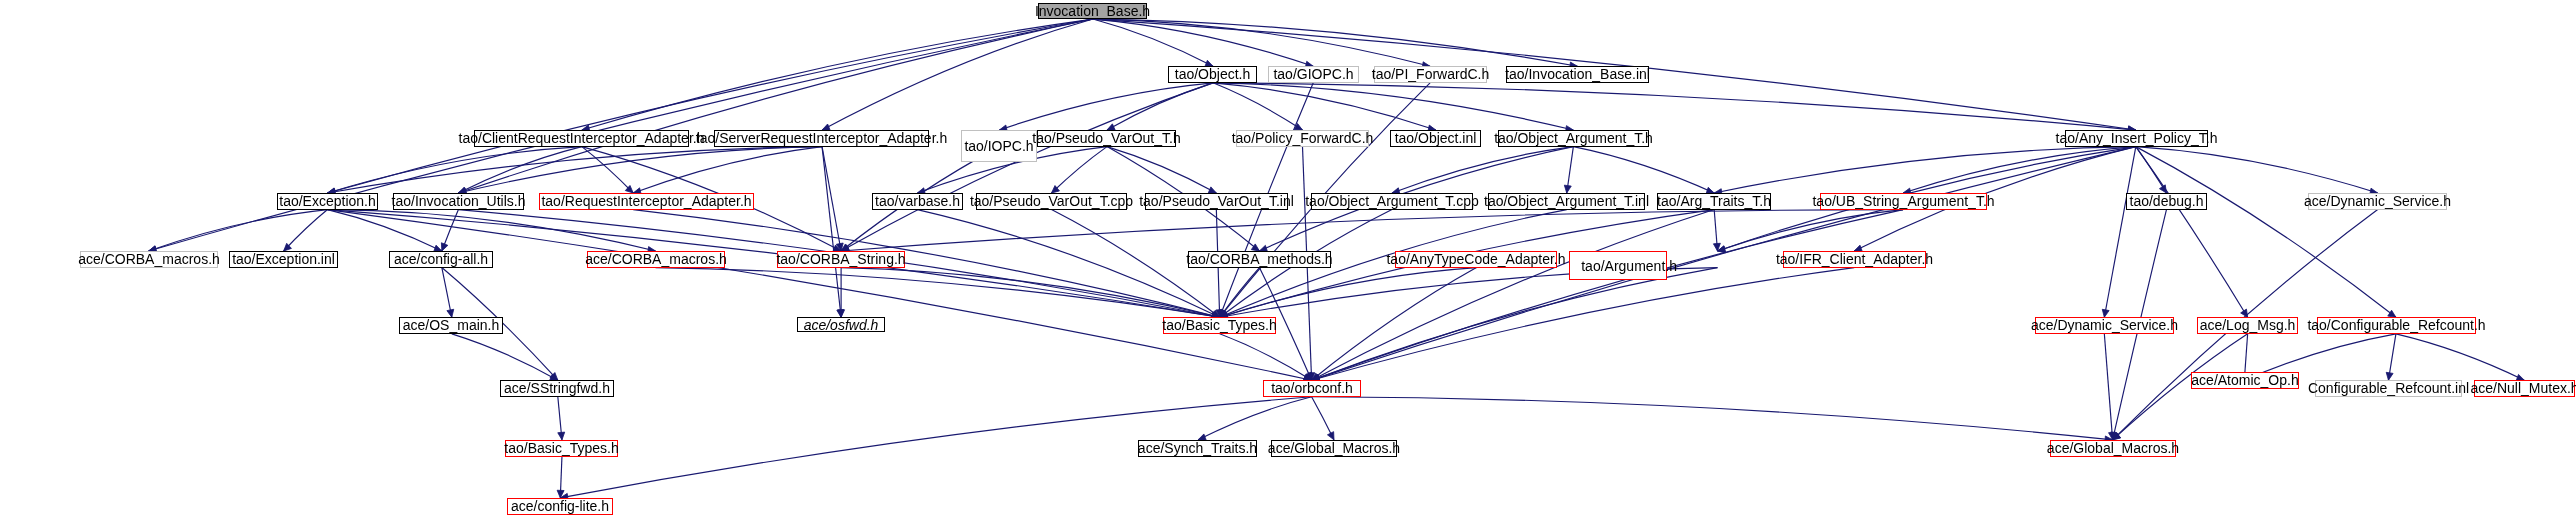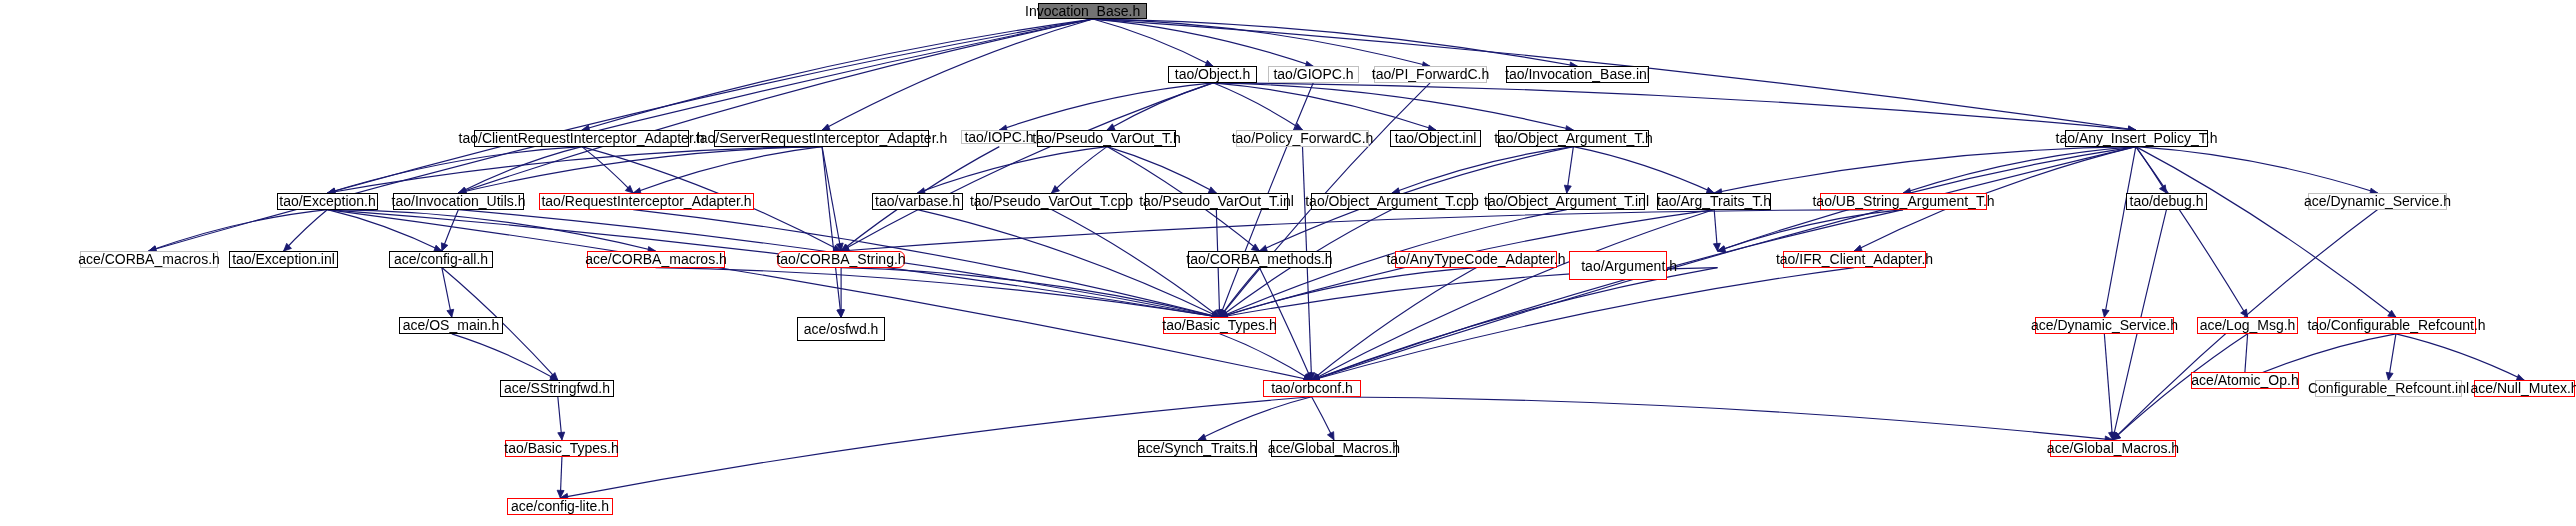--- a/index.html
+++ b/index.html
@@ -4,21 +4,21 @@
 <style>
   html,body{margin:0;padding:0;background:#ffffff;}
   #canvas{position:relative;width:2576px;height:526px;background:#ffffff;
           font-family:"Liberation Sans",sans-serif;overflow:hidden;}
   .node{position:absolute;box-sizing:border-box;display:flex;align-items:center;
         justify-content:center;background:#ffffff;white-space:nowrap;
         font-size:14px;color:#000000;line-height:1;padding:0 5.8px;}
   .node.black{border:1.3px solid #000000;}
   .node.red{border:1.3px solid #ff0000;}
   .node.gray{border:1.3px solid #c0c0c0;}
-  .node.root{background:#737373;border:1.3px solid #000000;justify-content:flex-end;}
+  .node.root{background:#a3a3a3;border:1.3px solid #000000;}
   svg.edges{position:absolute;left:0;top:0;width:2576px;height:526px;
             pointer-events:none;overflow:visible;}
   svg.edges path{fill:none;stroke:#191970;stroke-width:1.4px;}
   svg.edges polygon{fill:#191970;stroke:#191970;stroke-width:1px;}
 </style>
 </head>
 <body>
 
 <div id="canvas">
   <svg class="edges" id="edge-layer" viewBox="0 0 3109 635" width="2576" height="526">
@@ -230,21 +230,21 @@
       </div>
       <div class="node black" style="left: 1506px; top: 66px; width: 143px; height: 16.6px;">
         <span>tao/Invocation_Base.inl</span>
       </div>
       <div class="node black" style="left: 474px; top: 130px; width: 215px; height: 16.6px;">
         <span>tao/ClientRequestInterceptor_Adapter.h</span>
       </div>
       <div class="node black" style="left: 714px; top: 130px; width: 215px; height: 16.6px;">
         <span>tao/ServerRequestInterceptor_Adapter.h</span>
       </div>
-      <div class="node gray" style="left: 961px; top: 130px; width: 76px; height: 14px;">
+      <div class="node gray" style="left: 961px; top: 130px; width: 76px; height: 32px;">
         <span>tao/IOPC.h</span>
       </div>
       <div class="node black" style="left: 1037px; top: 130px; width: 139px; height: 16.6px;">
         <span>tao/Pseudo_VarOut_T.h</span>
       </div>
       <div class="node gray" style="left: 1236px; top: 130px; width: 133px; height: 16.6px;">
         <span>tao/Policy_ForwardC.h</span>
       </div>
       <div class="node black" style="left: 1390px; top: 130px; width: 91px; height: 16.6px;">
         <span>tao/Object.inl</span>
@@ -296,39 +296,39 @@
       </div>
       <div class="node black" style="left: 229px; top: 251px; width: 109px; height: 16.6px;">
         <span>tao/Exception.inl</span>
       </div>
       <div class="node black" style="left: 389px; top: 251px; width: 104px; height: 16.6px;">
         <span>ace/config-all.h</span>
       </div>
       <div class="node red" style="left: 587px; top: 251px; width: 138px; height: 16.6px;">
         <span>ace/CORBA_macros.h</span>
       </div>
-      <div class="node red" style="left: 777px; top: 251px; width: 128px; height: 16.6px; border-radius: 6px;">
+      <div class="node red" style="left: 777px; top: 251px; width: 128px; height: 16.6px;">
         <span>tao/CORBA_String.h</span>
       </div>
       <div class="node black" style="left: 1188px; top: 251px; width: 143px; height: 16.6px;">
         <span>tao/CORBA_methods.h</span>
       </div>
       <div class="node red" style="left: 1395px; top: 251px; width: 162px; height: 16.6px;">
         <span>tao/AnyTypeCode_Adapter.h</span>
       </div>
       <div class="node red" style="left: 1569px; top: 251px; width: 98px; height: 29px; padding-left: 28px;">
         <span>tao/Argument.h</span>
       </div>
       <div class="node red" style="left: 1783px; top: 251px; width: 143px; height: 16.6px;">
         <span>tao/IFR_Client_Adapter.h</span>
       </div>
       <div class="node black" style="left: 399px; top: 317px; width: 104px; height: 16.6px;">
         <span>ace/OS_main.h</span>
       </div>
-      <div class="node black" style="left: 797px; top: 317px; width: 88px; height: 24px;">
+      <div class="node black" style="left: 797px; top: 317px; width: 88px; height: 15px; font-style: italic;">
         <span>ace/osfwd.h</span>
       </div>
       <div class="node red" style="left: 1163px; top: 317px; width: 113px; height: 16.6px;">
         <span>tao/Basic_Types.h</span>
       </div>
       <div class="node red" style="left: 2035px; top: 317px; width: 139px; height: 16.6px;">
         <span>ace/Dynamic_Service.h</span>
       </div>
       <div class="node red" style="left: 2197px; top: 317px; width: 101px; height: 16.6px;">
         <span>ace/Log_Msg.h</span>

